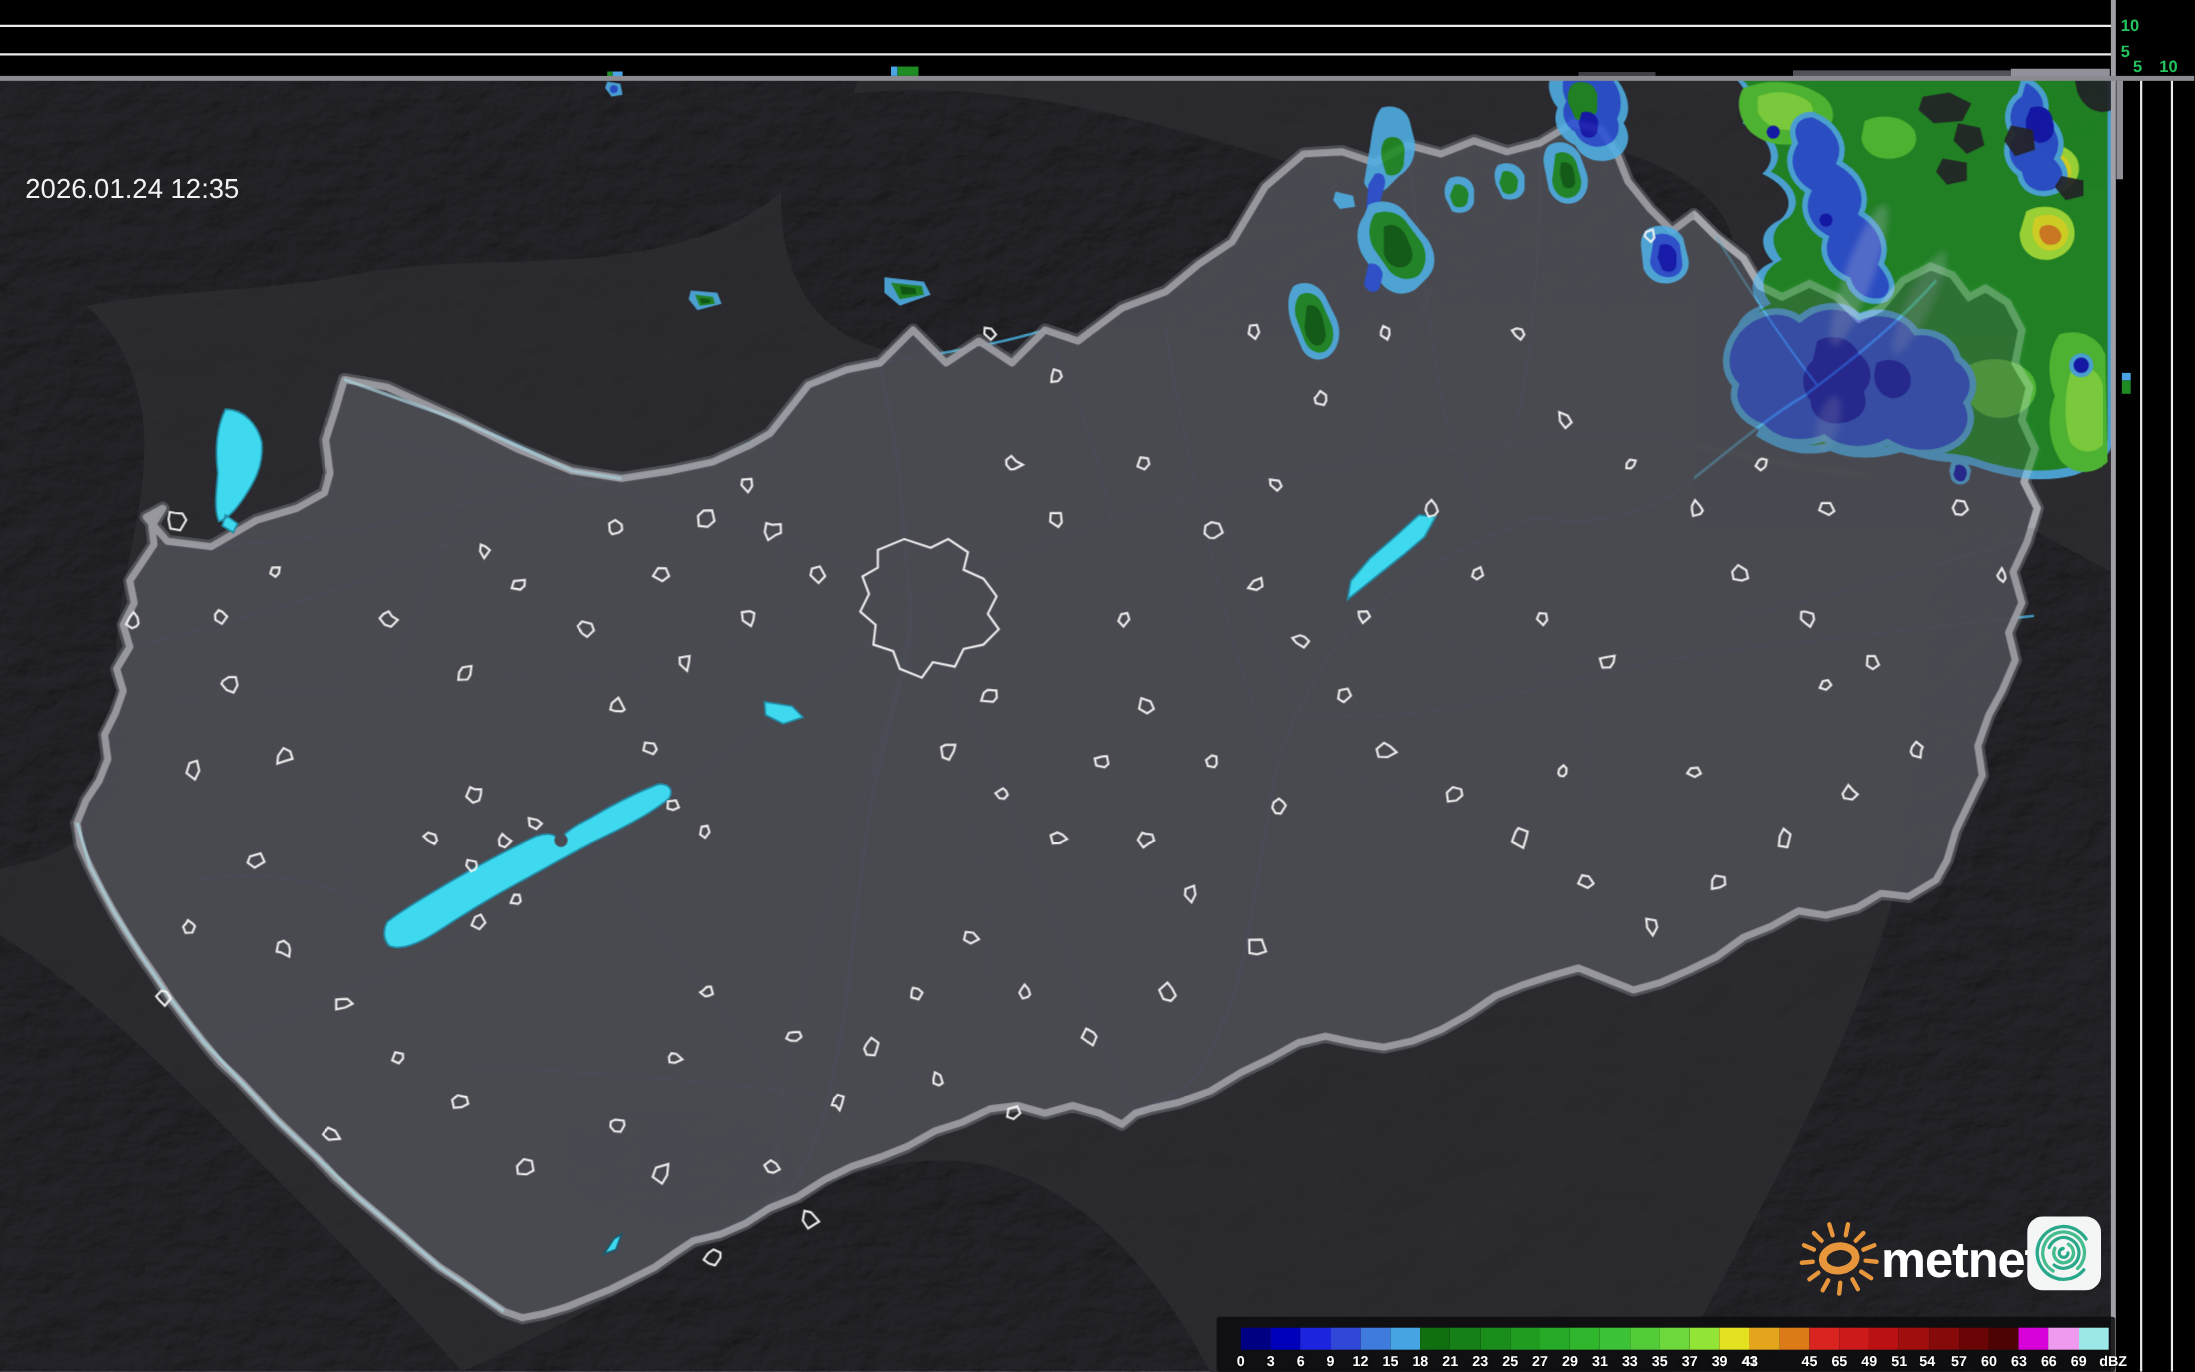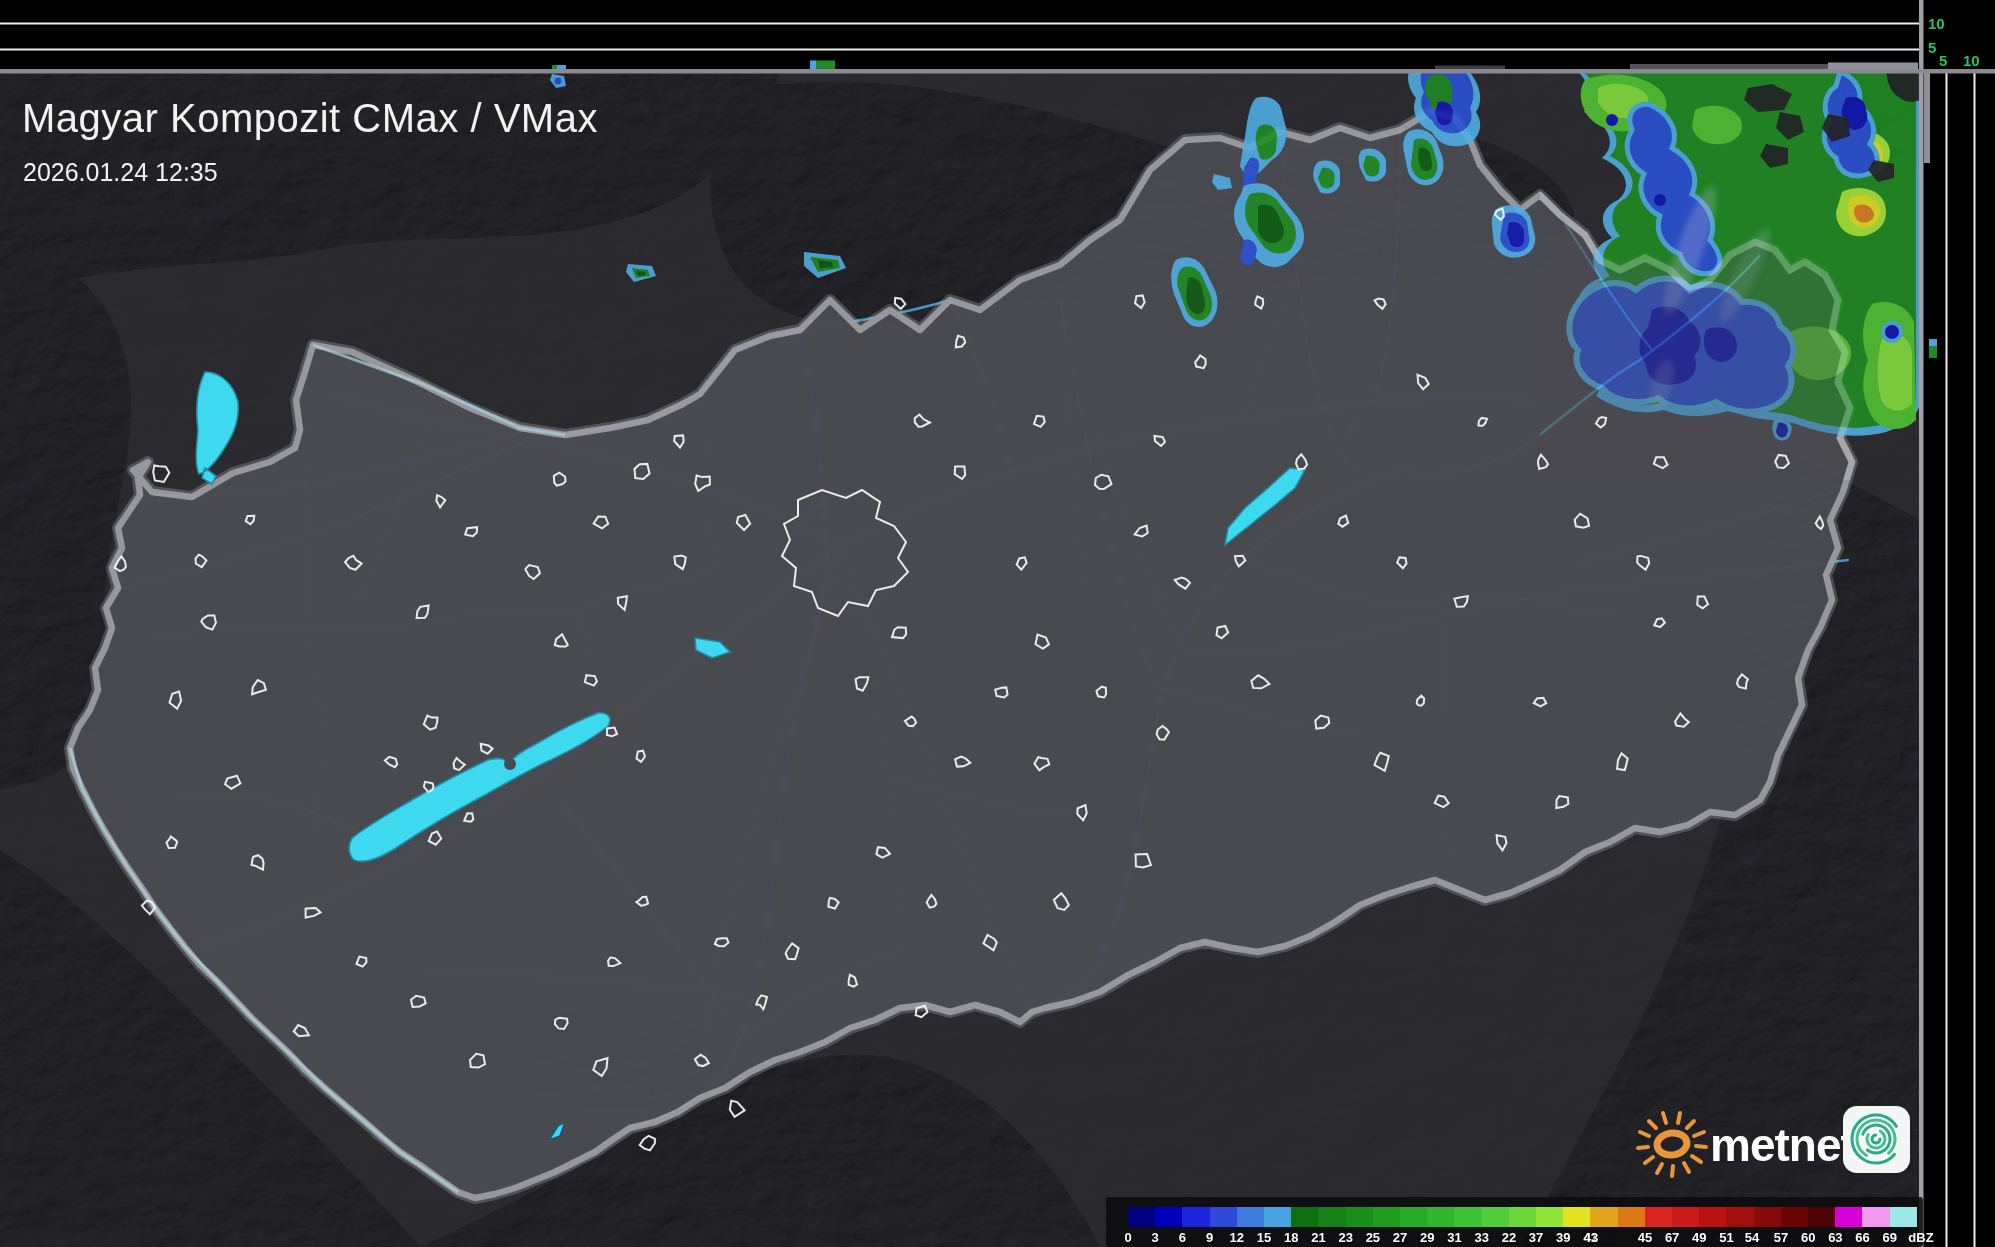--- a/index.html
+++ b/index.html
@@ -383,21 +383,20 @@
     <line x1="1974.5" y1="73" x2="1974.5" y2="1247" stroke="#fff" stroke-width="2" opacity="0.92"></line>
     <rect x="1924" y="73" width="6" height="90" fill="#8f8f97"></rect>
     <rect x="1929" y="339" width="8" height="7" fill="#4aa4e4"></rect>
     <rect x="1929" y="346" width="8" height="12" fill="#1f8c23"></rect>
   </g>
 
   <rect x="1919" y="0" width="4.5" height="1247" fill="#a0a0a6"></rect>
   <rect x="0" y="69" width="1995" height="4.5" fill="#8a8a90"></rect>
 </svg>
 
-<div id="title" class="ovl">Magyar Kompozit CMax / VMax</div>
 <div id="timestamp" class="ovl">2026.01.24 12:35</div>
 
 <div class="tick" style="left:1928px;top:16px;">10</div>
 <div class="tick" style="left:1928px;top:40px;">5</div>
 <div class="tick" style="left:1939px;top:53px;">5</div>
 <div class="tick" style="left:1963px;top:53px;">10</div>
 
 <div id="legend-box">
   <div id="legend-bar">
         <div class="lcell" style="background: rgb(0, 0, 130);"></div>
@@ -438,27 +437,27 @@
         <span class="llab" style="left: 130.828px;">12</span>
         <span class="llab" style="left: 158.034px;">15</span>
         <span class="llab" style="left: 185.241px;">18</span>
         <span class="llab" style="left: 212.448px;">21</span>
         <span class="llab" style="left: 239.655px;">23</span>
         <span class="llab" style="left: 266.862px;">25</span>
         <span class="llab" style="left: 294.069px;">27</span>
         <span class="llab" style="left: 321.276px;">29</span>
         <span class="llab" style="left: 348.483px;">31</span>
         <span class="llab" style="left: 375.69px;">33</span>
-        <span class="llab" style="left: 402.897px;">22</span>
+        <span class="llab" style="left: 402.897px;">35</span>
         <span class="llab" style="left: 430.103px;">37</span>
         <span class="llab" style="left: 457.31px;">39</span>
         <span class="llab" style="left: 484.517px;">41</span>
         <span class="llab" style="left: 485px;">43</span>
         <span class="llab" style="left: 538.931px;">45</span>
-        <span class="llab" style="left: 566.138px;">67</span>
+        <span class="llab" style="left: 566.138px;">65</span>
         <span class="llab" style="left: 593.345px;">49</span>
         <span class="llab" style="left: 620.552px;">51</span>
         <span class="llab" style="left: 646px; text-align: right;">54</span>
         <span class="llab" style="left: 674.966px;">57</span>
         <span class="llab" style="left: 702.172px;">60</span>
         <span class="llab" style="left: 729.379px;">63</span>
         <span class="llab" style="left: 756.586px;">66</span>
         <span class="llab" style="left: 783.793px;">69</span>
         <span class="llab" style="left: 815px;">dBZ</span>
       </div>

